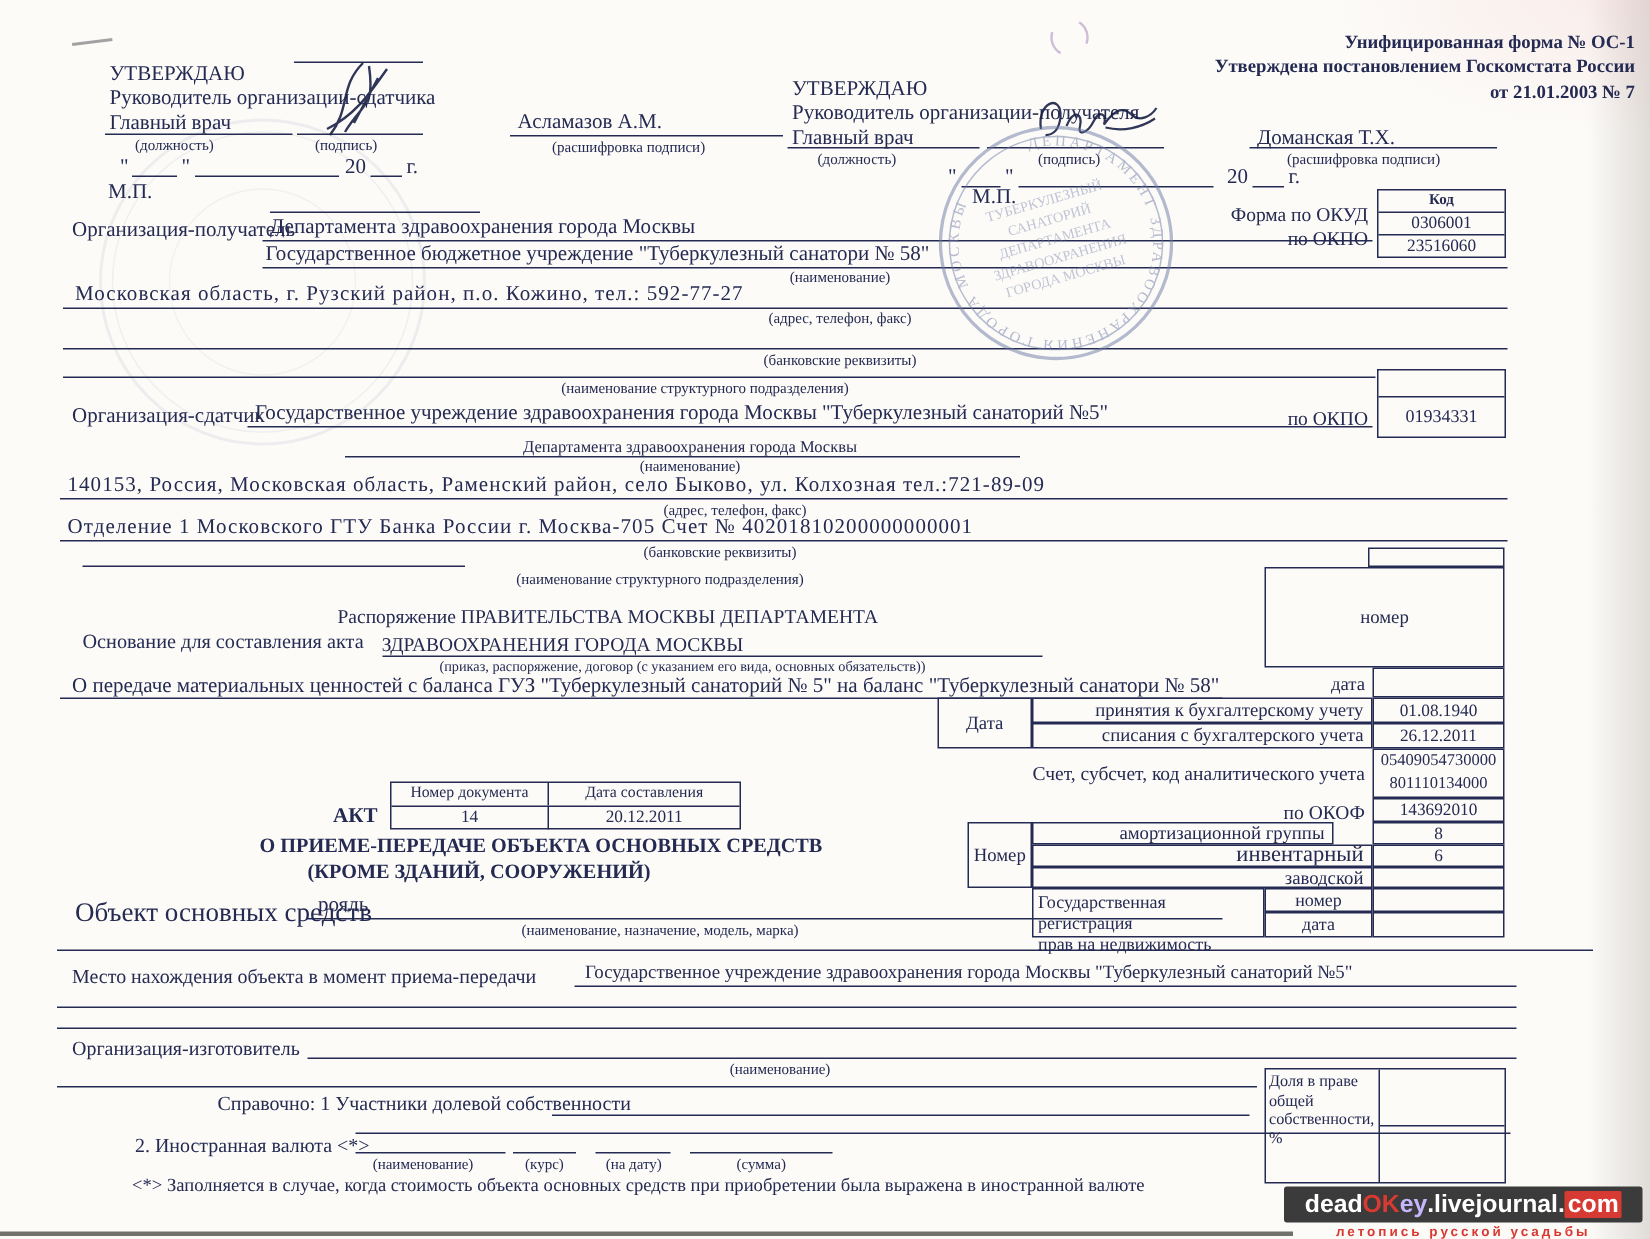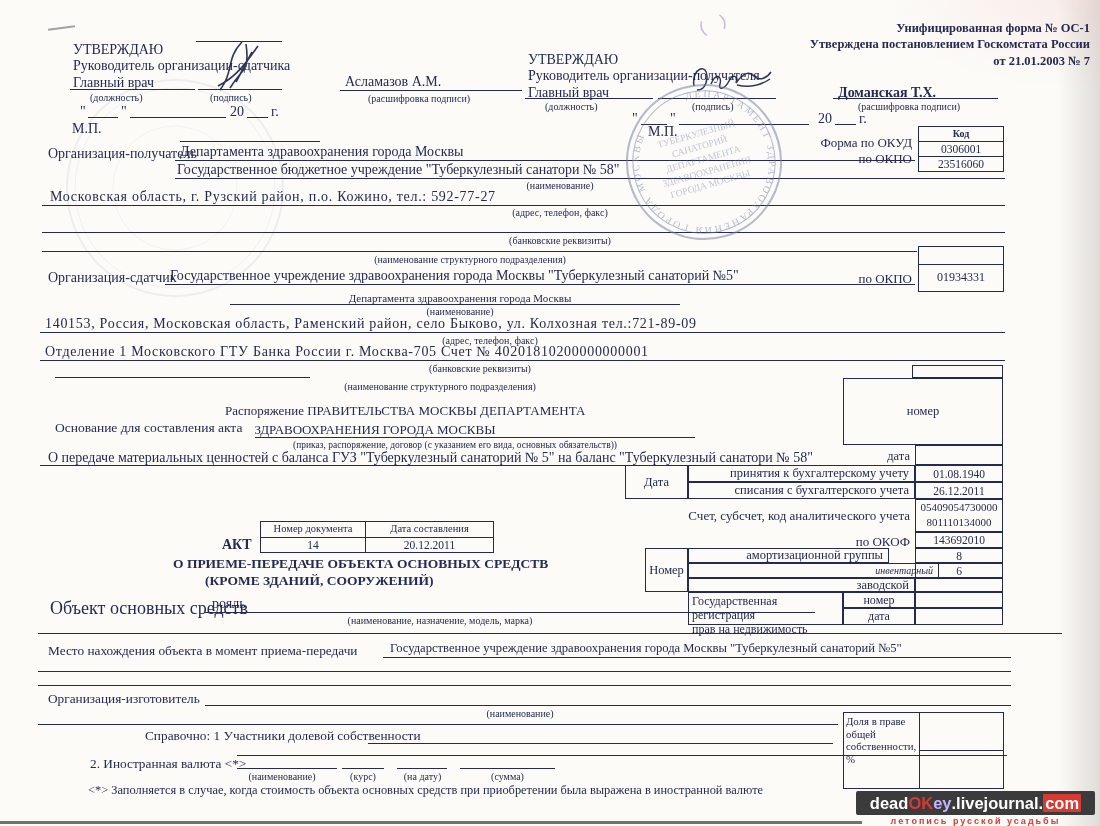--- a/index.html
+++ b/index.html
@@ -80,21 +80,21 @@
     <div>от 21.01.2003 № 7</div>
   </div>
 
   <div class="abs t" style="left:528px;top:52px;">УТВЕРЖДАЮ</div>
   <div class="abs t" style="left:528px;top:68px;">Руководитель организации-получателя</div>
   <div class="abs t" style="left:528px;top:85px;">Главный врач</div>
   <div class="abs line" style="left:525px;top:98px;width:128px;"></div>
   <div class="abs cap" style="left:545px;top:101px;">(должность)</div>
   <div class="abs line" style="left:658px;top:98px;width:118px;"></div>
   <div class="abs cap" style="left:692px;top:101px;">(подпись)</div>
-  <div class="abs t" style="left:838px;top:85px;font-weight:bold;">Доманская Т.Х.</div>
+  <div class="abs t" style="left:838px;top:85px;">Доманская Т.Х.</div>
   <div class="abs line" style="left:833px;top:98px;width:165px;"></div>
   <div class="abs cap" style="left:858px;top:101px;">(расшифровка подписи)</div>
   <div class="abs t" style="left:632px;top:111px;">"</div>
   <div class="abs line" style="left:641px;top:124px;width:26px;"></div>
   <div class="abs t" style="left:670px;top:111px;">"</div>
   <div class="abs line" style="left:679px;top:124px;width:130px;"></div>
   <div class="abs t" style="left:818px;top:111px;">20</div>
   <div class="abs line" style="left:835px;top:124px;width:21px;"></div>
   <div class="abs t" style="left:859px;top:111px;">г.</div>
   <div class="abs t" style="left:648px;top:124px;">М.П.</div>
@@ -168,21 +168,21 @@
   <div class="abs" style="left:915px;top:499px;width:88px;height:33px;border:1.4px solid var(--ink);box-sizing:border-box;text-align:center;">
     <div style="font-size:11px;line-height:15px;">05409054730000</div>
     <div style="font-size:11px;line-height:15px;">801110134000</div>
   </div>
   <div class="abs t rt" style="left:700px;top:534px;width:210px;font-size:13px;">по ОКОФ</div>
   <div class="abs vcell" style="left:915px;top:532px;width:88px;height:16px;">143692010</div>
 
   <div class="abs cell" style="left:645px;top:548px;width:43px;height:44px;font-size:12.5px;">Номер</div>
   <div class="abs cell rt2" style="left:688px;top:548px;width:201px;height:15px;font-size:12.5px;">амортизационной группы</div>
   <div class="abs vcell" style="left:915px;top:548px;width:88px;height:15px;">8</div>
-  <div class="abs cell rt2" style="left:688px;top:563px;width:251px;height:15px;font-size:10px;font-style:italic;">инвентарный</div>
+  <div class="abs cell rt2" style="left:688px;top:563px;width:227px;height:15px;font-size:15px;">инвентарный</div>
   <div class="abs vcell" style="left:915px;top:563px;width:88px;height:15px;">6</div>
   <div class="abs cell rt2" style="left:688px;top:578px;width:227px;height:14px;font-size:12.5px;">заводской</div>
   <div class="abs vcell" style="left:915px;top:578px;width:88px;height:14px;"></div>
 
   <div class="abs" style="left:688px;top:592px;width:155px;height:33px;border:1.4px solid var(--ink);box-sizing:border-box;padding:1px 3px;font-size:12px;line-height:14px;">
     <div>Государственная регистрация</div>
     <div>прав на недвижимость</div>
   </div>
   <div class="abs cell" style="left:843px;top:592px;width:72px;height:16px;font-size:12px;">номер</div>
   <div class="abs cell" style="left:843px;top:608px;width:72px;height:17px;font-size:12px;">дата</div>

